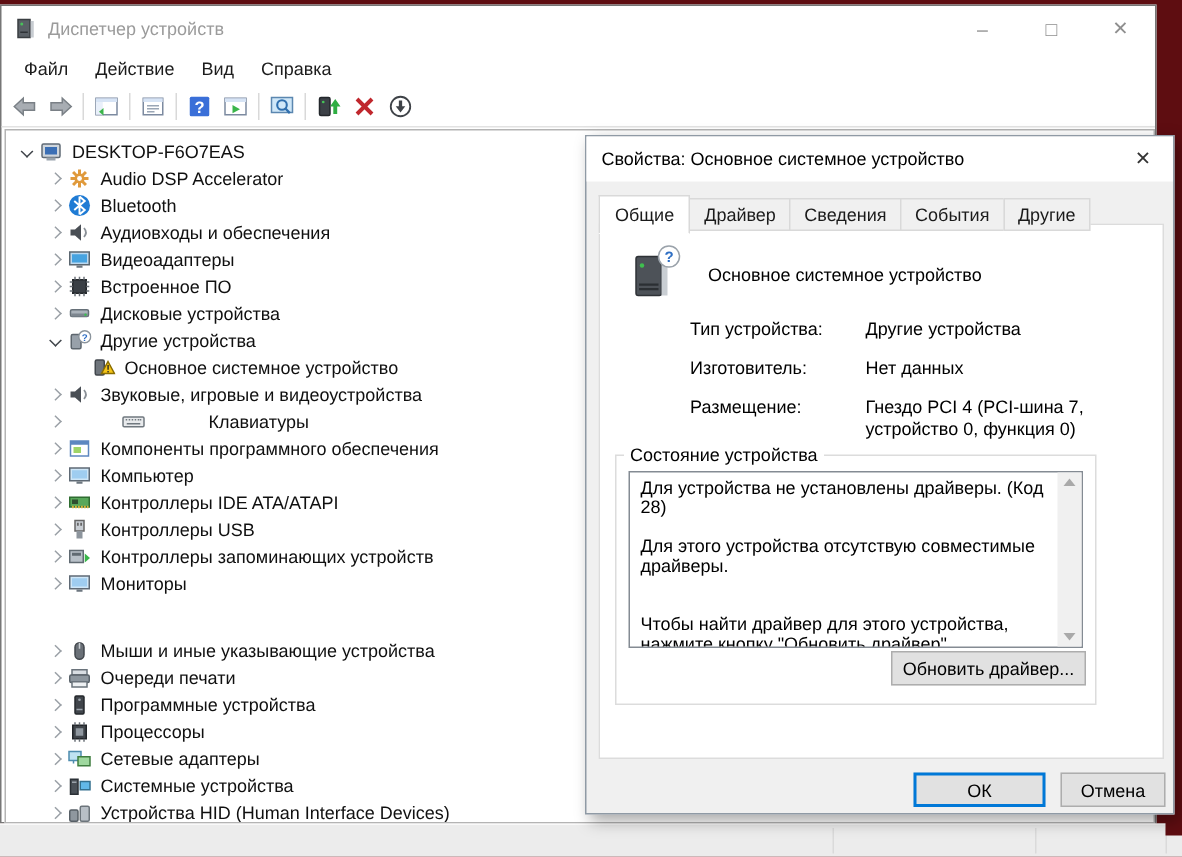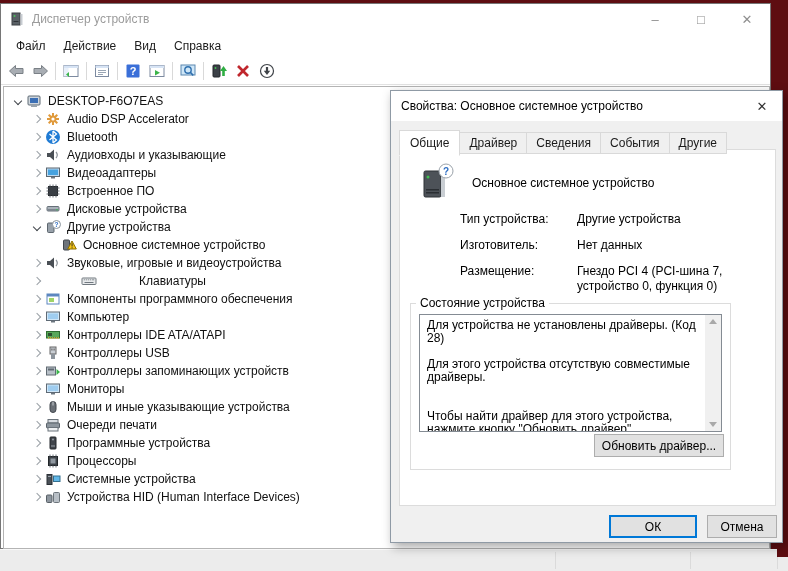--- a/index.html
+++ b/index.html
@@ -228,21 +228,21 @@
       <div class="trow" style="padding-left: 25px;">
         <span class="chev">
           <i></i>
         </span>
         <span class="ticon">
           <svg width="16" height="16" viewBox="0 0 16 16">
             <polygon points="2,6 5,6 9,2.5 9,13.5 5,10 2,10" fill="#4a4f55"></polygon>
             <path d="M11 5 q2.6 3 0 6" stroke="#8a9097" fill="none" stroke-width="1.2"></path>
           </svg>
         </span>
-        <span>Аудиовходы и указывающие</span>
+        <span>Аудиовходы и обеспечения</span>
       </div>
       <div class="trow" style="padding-left: 25px;">
         <span class="chev">
           <i></i>
         </span>
         <span class="ticon">
           <svg width="16" height="16" viewBox="0 0 16 16">
             <rect x="1.5" y="3" width="13" height="8.5" fill="#bcd9f0" stroke="#5b6770"></rect>
             <rect x="3" y="4.5" width="10" height="5.5" fill="#46a3e0"></rect>
             <rect x="6" y="12" width="4" height="1.5" fill="#6d7780"></rect>
@@ -396,21 +396,21 @@
         </span>
         <span class="ticon">
           <svg width="16" height="16" viewBox="0 0 16 16">
             <rect x="1.5" y="3" width="13" height="8.5" fill="#cfe6f7" stroke="#5f6a75"></rect>
             <rect x="3" y="4.5" width="10" height="5.5" fill="#9fcdf0"></rect>
             <rect x="6" y="12" width="4" height="1.5" fill="#6d7780"></rect>
           </svg>
         </span>
         <span>Мониторы</span>
       </div>
-      <div class="trow" style="padding-left: 25px;">
+      <div class="trow" style="padding-left: 25px; margin-top: 27px;">
         <span class="chev">
           <i></i>
         </span>
         <span class="ticon">
           <svg width="16" height="16" viewBox="0 0 16 16">
             <rect x="5" y="2.5" width="6" height="11" rx="3" fill="#6a7077" stroke="#41464c"></rect>
             <line x1="8" y1="2.5" x2="8" y2="6.5" stroke="#c9ced3"></line>
           </svg>
         </span>
         <span>Мыши и иные указывающие устройства</span>
@@ -446,20 +446,33 @@
           <i></i>
         </span>
         <span class="ticon">
           <svg width="16" height="16" viewBox="0 0 16 16">
             <rect x="3.5" y="3.5" width="9" height="9" fill="#3f444a" stroke="#202428"></rect>
             <rect x="5.5" y="5.5" width="5" height="5" fill="#9098a0"></rect>
             <path d="M5 1.5v2M8 1.5v2M11 1.5v2M5 12.5v2M8 12.5v2M11 12.5v2" stroke="#6b7178"></path>
           </svg>
         </span>
         <span>Процессоры</span>
+      </div>
+      <div class="trow" style="padding-left: 25px;">
+        <span class="chev">
+          <i></i>
+        </span>
+        <span class="ticon">
+          <svg width="16" height="16" viewBox="0 0 16 16">
+            <rect x="1" y="3" width="8" height="6" fill="#bfe3f2" stroke="#4d8cae"></rect>
+            <rect x="7" y="6.5" width="8" height="6" fill="#9fd89f" stroke="#3f7d3f"></rect>
+            <line x1="4" y1="9" x2="4" y2="11" stroke="#4d8cae"></line>
+          </svg>
+        </span>
+        <span>Сетевые адаптеры</span>
       </div>
       <div class="trow" style="padding-left: 25px;">
         <span class="chev">
           <i></i>
         </span>
         <span class="ticon">
           <svg width="16" height="16" viewBox="0 0 16 16">
             <rect x="2" y="3.5" width="5" height="10" fill="#4a5057" stroke="#2b3036"></rect>
             <rect x="8.5" y="5" width="6.5" height="5.5" fill="#62b8e8" stroke="#34708f"></rect>
             <rect x="3" y="5" width="3" height="1" fill="#9aa2aa"></rect>

